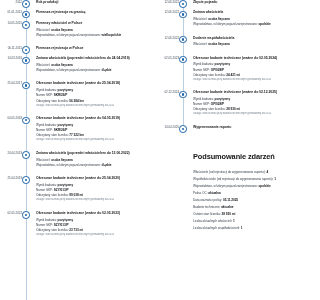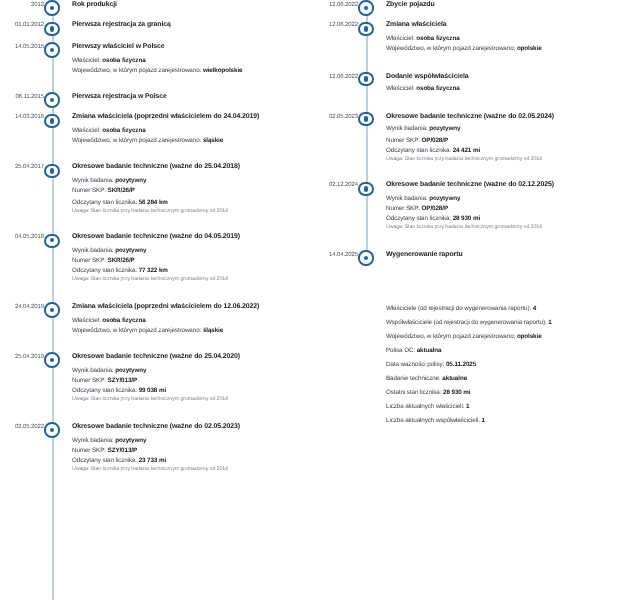--- a/index.html
+++ b/index.html
@@ -291,20 +291,21 @@
         </div>
         <div class="gap-md"></div>
         <div class="event">
           <div class="ev-date">14.04.2025</div>
           <div class="ev-dot"></div>
           <div class="ev-title">Wygenerowanie raportu</div>
         </div>
         <div class="gap-sm"></div>
       </div>
     <div class="summary">
+      <div class="summary-title">Podsumowanie zdarzeń</div>
       <div id="summary-rows">
           <div class="sum-row"><span>Właściciele (od rejestracji do wygenerowania raportu):</span> <b>4</b></div>
           <div class="sum-row"><span>Współwłaściciele (od rejestracji do wygenerowania raportu):</span> <b>1</b></div>
           <div class="sum-row"><span>Województwo, w którym pojazd zarejestrowano:</span> <b>opolskie</b></div>
           <div class="sum-row"><span>Polisa OC:</span> <b>aktualna</b></div>
           <div class="sum-row"><span>Data ważności polisy:</span> <b>05.11.2025</b></div>
           <div class="sum-row"><span>Badanie techniczne:</span> <b>aktualne</b></div>
           <div class="sum-row"><span>Ostatni stan licznika:</span> <b>28 930 mi</b></div>
           <div class="sum-row"><span>Liczba aktualnych właścicieli:</span> <b>1</b></div>
           <div class="sum-row"><span>Liczba aktualnych współwłaścicieli:</span> <b>1</b></div>

